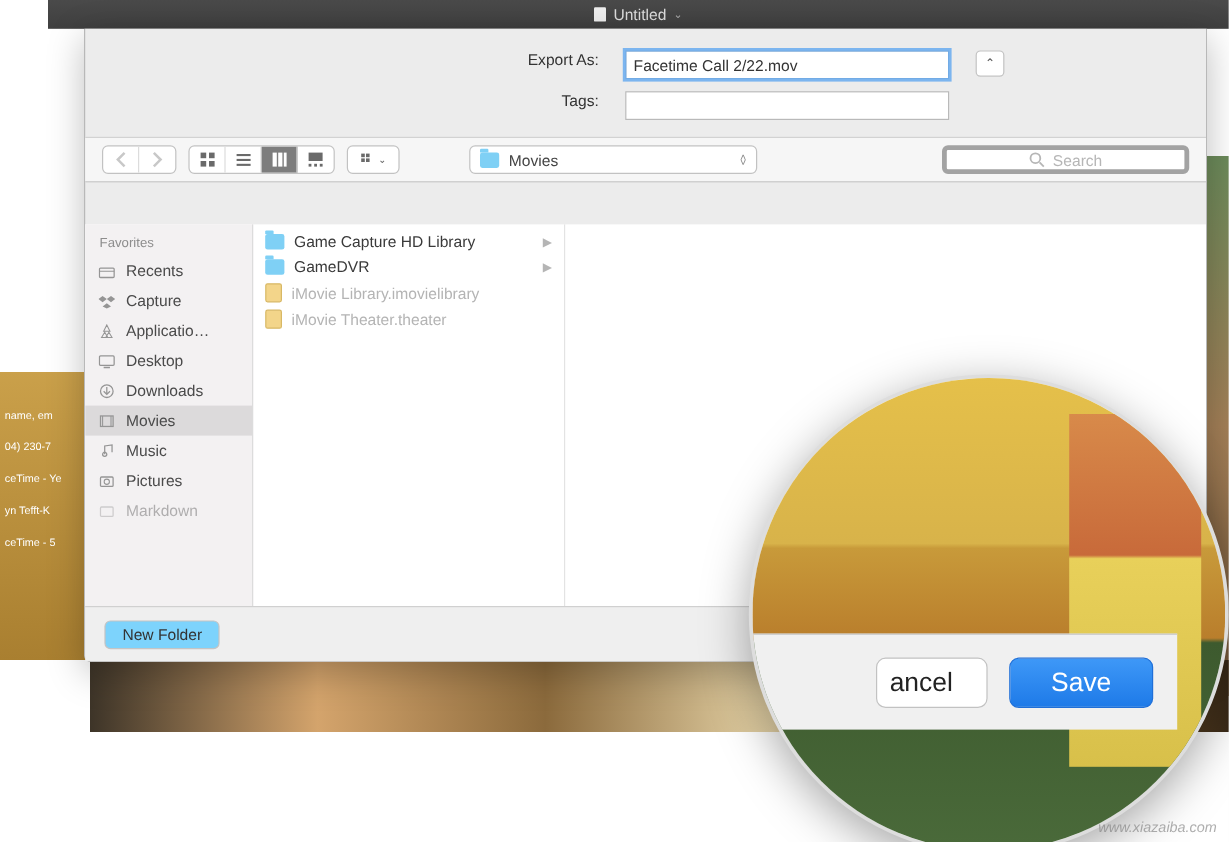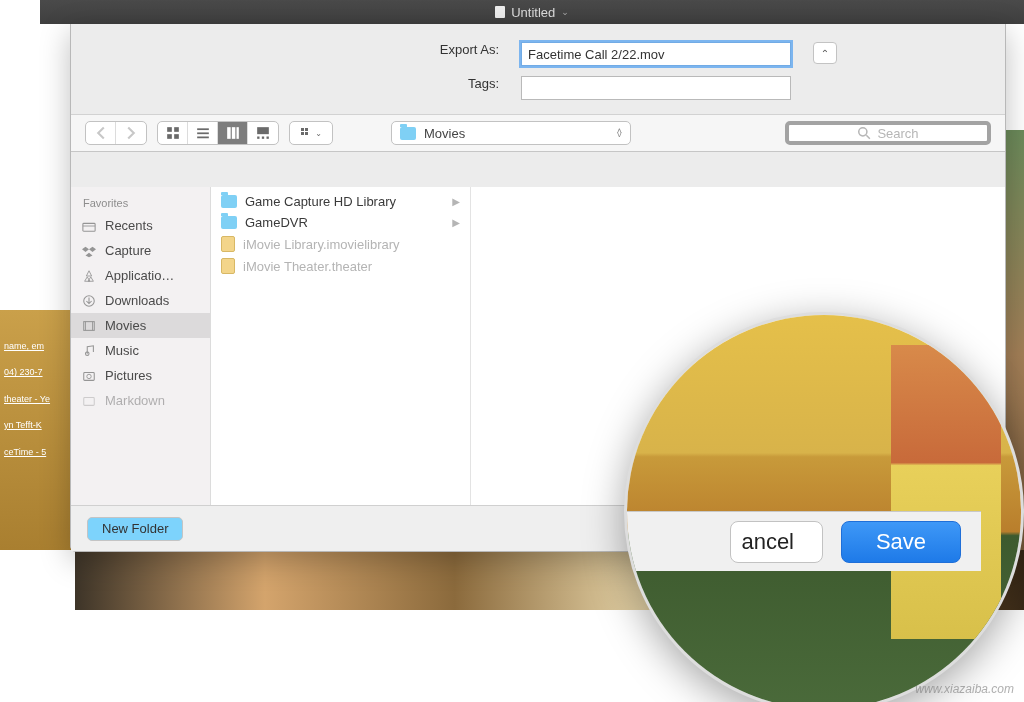--- a/index.html
+++ b/index.html
@@ -31,21 +31,20 @@
 }
 .facetime-peek {
   position: absolute;
   left: 0; top: 335px;
   width: 84px;
   color: #fff;
   font-size: 9px;
   line-height: 1.6;
   padding: 4px;
   overflow: hidden;
-  text-decoration: underline;
 }
 .facetime-peek div { white-space: nowrap; margin-bottom: 12px; }
 
 .video-strip {
   position: absolute;
   left: 75px; right: 0; top: 550px; height: 60px;
   background: linear-gradient(90deg, #3d3428 0%, #d4a46c 20%, #8b6a3c 40%, #e6d4a8 60%, #d49a4a 80%, #3a2a18 100%);
 }
 
 
@@ -258,22 +257,22 @@
 .zoom-bg {
   position: absolute; inset: 0;
   background: linear-gradient(180deg, #e5c04a 0%, #d8b34a 35%, #c89a3a 36%, #b97e2c 55%, #3d5a2e 56%, #4a6a3a 100%);
 }
 .zoom-buildings {
   position: absolute; right: 20px; top: 30px; bottom: 70px; width: 110px;
   background: linear-gradient(180deg, #d88a4a, #c86a3a 40%, #e8d05a 41%, #d8c04a);
 }
 .zoom-footer {
   position: absolute;
-  left: -40px; right: 40px; top: 196px;
-  height: 60px;
+  left: -40px; right: 40px; top: 213px;
+  height: 80px;
   background: #f0f0f0;
   border-top: 1px solid #c8c8c8;
   display: flex; align-items: center; justify-content: flex-end;
   gap: 18px; padding: 0 20px;
 }
 .zbtn {
   height: 42px;
   border-radius: 8px;
   font-size: 22px;
   padding: 0 28px;
@@ -303,21 +302,21 @@
 </style>
 </head>
 <body>
 
 <div class="desktop-bg">
   <div class="desktop-right"></div>
   <div class="desktop-left"></div>
   <div class="facetime-peek">
     <div>name, em</div>
     <div>04) 230-7</div>
-    <div>theater - Ye</div>
+    <div>ceTime - Ye</div>
     <div>yn Tefft-K</div>
     <div>ceTime - 5</div>
   </div>
   <div class="video-strip"></div>
 </div>
 
 <div class="titlebar">
   <span class="doc-icon"></span>
   <span>Untitled</span>
   <span style="font-size:9px;color:#aaa;">⌄</span>
@@ -433,20 +432,29 @@
           </span>
         <span>Capture</span>
       </div>
       <div class="sb-item">
         <span class="sb-icn">
             <svg viewBox="0 0 16 14">
               <path d="M8 1l3 6H5zM3 13l3-5 3 5zM13 13l-3-5-3 5z" fill="none" stroke="currentColor"></path>
             </svg>
           </span>
         <span>Applicatio…</span>
+      </div>
+      <div class="sb-item">
+        <span class="sb-icn">
+            <svg viewBox="0 0 16 14">
+              <rect x="1" y="2" width="14" height="9" rx="1" fill="none" stroke="currentColor" stroke-width="1.2"></rect>
+              <line x1="5" y1="13" x2="11" y2="13" stroke="currentColor" stroke-width="1.2"></line>
+            </svg>
+          </span>
+        <span>Desktop</span>
       </div>
       <div class="sb-item">
         <span class="sb-icn">
             <svg viewBox="0 0 16 14">
               <circle cx="8" cy="7" r="6" fill="none" stroke="currentColor" stroke-width="1.2"></circle>
               <path d="M8 3v6m-3-2l3 3 3-3" fill="none" stroke="currentColor" stroke-width="1.2"></path>
             </svg>
           </span>
         <span>Downloads</span>
       </div>

